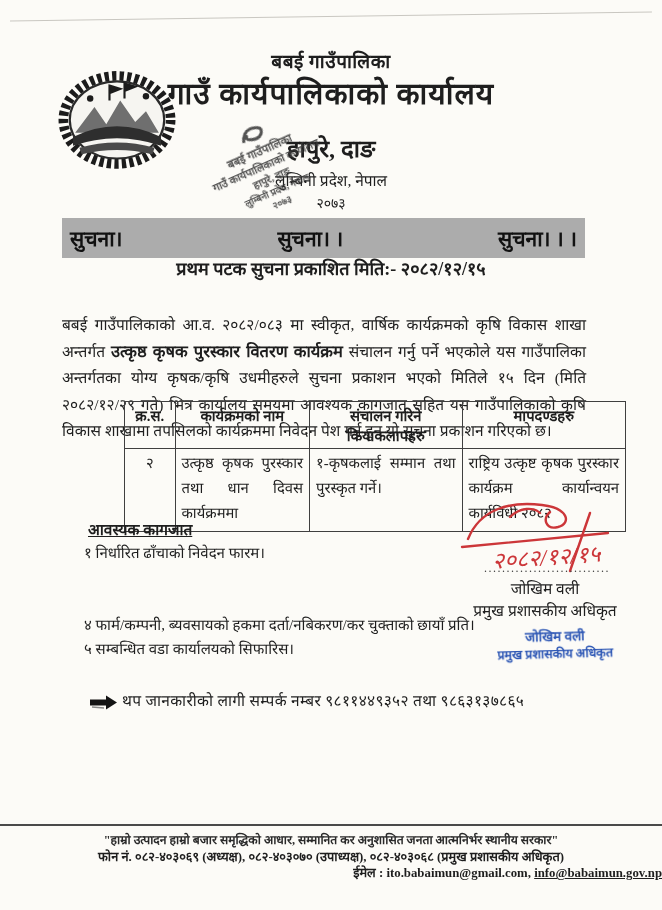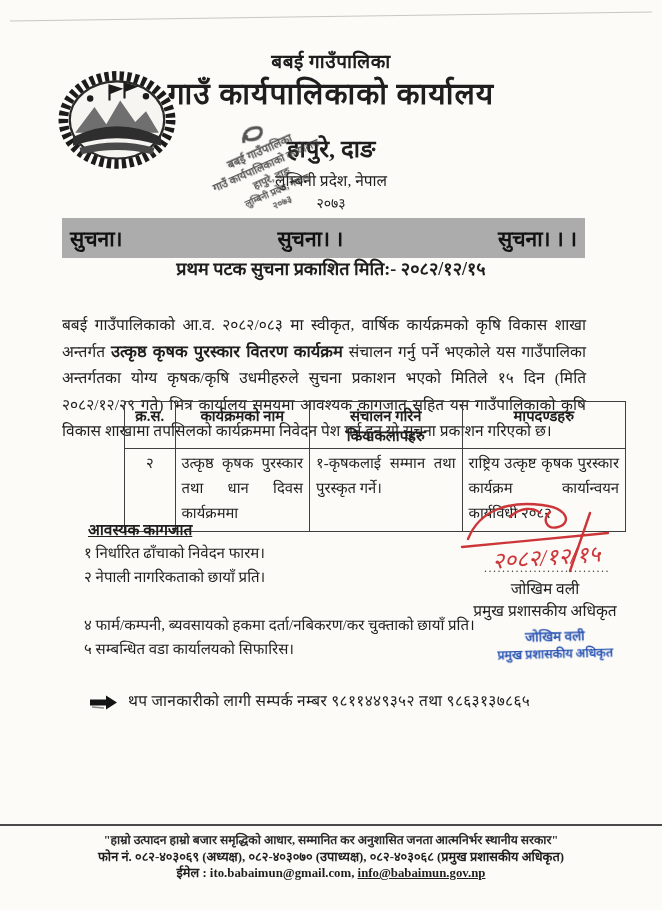--- a/index.html
+++ b/index.html
@@ -45,26 +45,26 @@
   .sig-svg{top:497px;left:450px;width:205px;height:82px;}
   .sig-dots{top:561px;left:462px;width:170px;text-align:center;font-size:12px;letter-spacing:1.5px;color:#444;}
   .sig-name{top:577px;left:440px;width:210px;text-align:center;font-size:15.5px;}
   .sig-title{top:599px;left:425px;width:240px;text-align:center;font-size:15.5px;}
   .blue-stamp{top:627px;left:465px;width:180px;text-align:center;transform:rotate(-1.5deg);
               color:#2b55b4;filter:blur(.25px);}
   .blue-stamp .b1{font-size:13.5px;font-weight:bold;}
   .blue-stamp .b2{font-size:12.5px;font-weight:bold;}
   
   .arrow-icon{top:694px;left:90px;width:28px;height:16px;}
-  .contact{top:689px;left:128px;font-size:15.5px;letter-spacing:.3px;}
+  .contact{top:689px;left:122px;font-size:15.5px;letter-spacing:.3px;}
   
   .foot-line{top:824px;left:0;width:662px;height:1.6px;background:#4a4a4a;}
   .slogan{top:831px;font-size:12.2px;font-weight:bold;color:#2a2a2a;}
   .phone{top:847px;font-size:12.8px;font-weight:bold;}
-  .emailrow{top:863px;font-size:12.8px;font-weight:bold;}
+  .emailrow{top:863px;font-size:12.8px;font-weight:bold;text-align:right;}
   .emailrow .u{text-decoration:underline;}
   .website{top:880px;font-size:12px;margin-top:30px;}
   .website .u{text-decoration:underline;font-weight:bold;}
 </style>
 </head>
 <body>
 
 <div class="page">
 
   <div class="abs scan-line"></div>
@@ -124,21 +124,20 @@
         <td class="cnum">२</td>
         <td>उत्कृष्ठ कृषक पुरस्कार तथा धान दिवस कार्यक्रममा</td>
         <td>१-कृषकलाई सम्मान तथा पुरस्कृत गर्ने।</td>
         <td>राष्ट्रिय उत्कृष्ट कृषक पुरस्कार कार्यक्रम कार्यान्वयन कार्यविधी २०८२</td>
       </tr>
     </tbody>
   </table>
 
   <div class="abs docs-head">आवस्यक कागजात</div>
   <div class="abs doc-item" style="top:542px;">१ निर्धारित ढाँचाको निवेदन फारम।</div>
-  <div class="abs doc-item" style="top:566px;">२ नेपाली नागरिकताको छायाँ प्रति।</div>
   <div class="abs doc-item" style="top:614px;">४ फार्म/कम्पनी, ब्यवसायको हकमा दर्ता/नबिकरण/कर चुक्ताको छायाँ प्रति।</div>
   <div class="abs doc-item" style="top:638px;">५ सम्बन्धित वडा कार्यालयको सिफारिस।</div>
 
   <svg class="abs sig-svg" viewBox="0 0 205 82">
     <g stroke="#cc3639" stroke-width="2.4" fill="none" stroke-linecap="round">
       <path d="M18,42 C30,12 60,4 92,8 C118,11 122,26 108,30 C96,33 92,22 100,15"></path>
       <path d="M60,20 C70,10 84,10 90,16"></path>
       <path d="M12,50 L158,36"></path>
       <path d="M120,74 L140,16"></path>
     </g>

